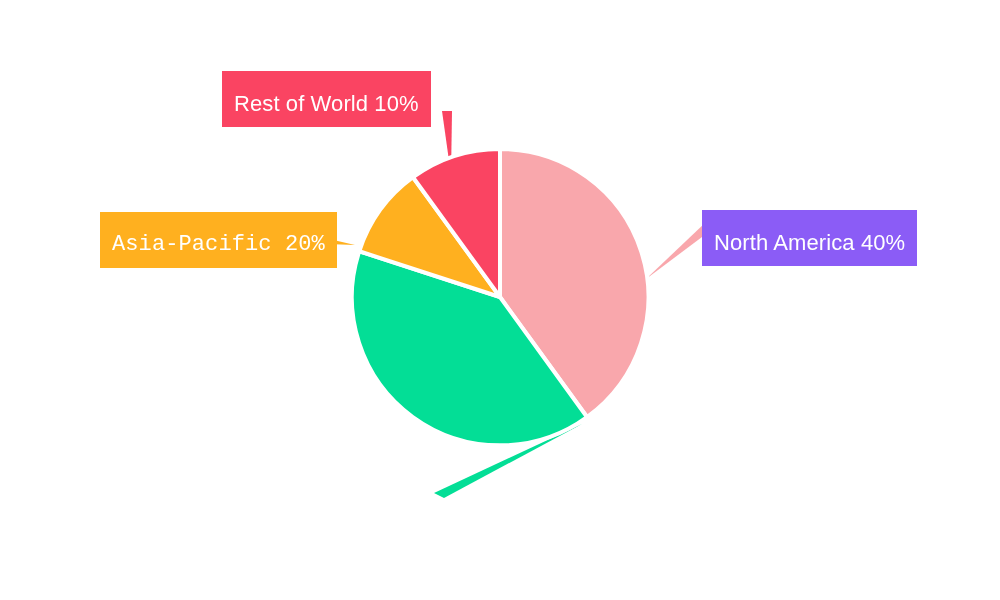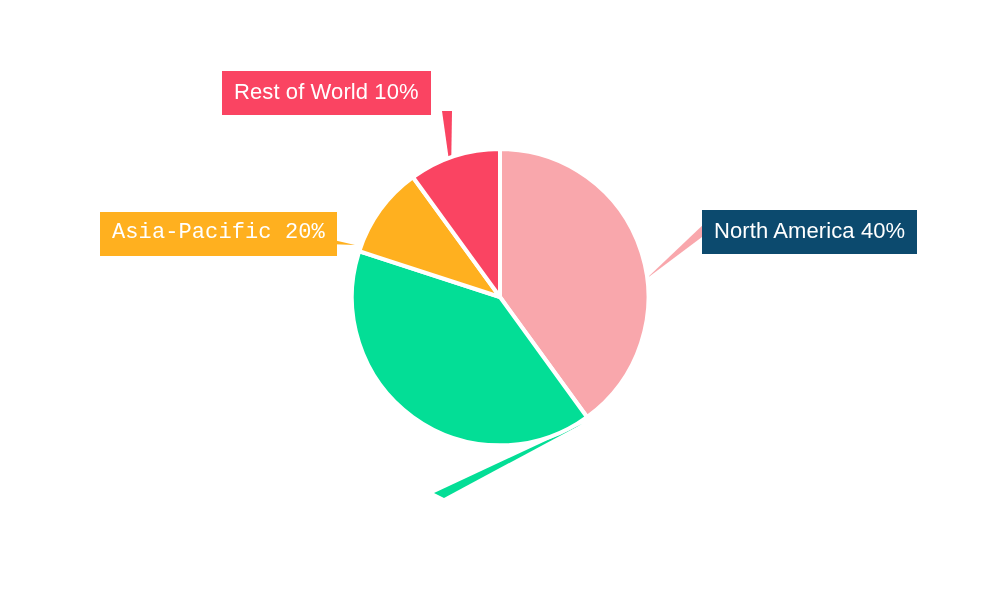--- a/index.html
+++ b/index.html
@@ -25,21 +25,21 @@
     width: 1000px;
     height: 600px;
   }
   .pie-label {
     position: absolute;
     color: #ffffff;
     font-family: "Liberation Sans", sans-serif;
     font-size: 22px;
     line-height: 22px;
     white-space: nowrap;
-    padding: 10px 12px 12px 12px;
+    padding: 22px 12px 12px 12px;
     box-sizing: border-box;
     letter-spacing: 0.1px;
   }
   #label-north-america {
     left: 702px;
     top: 210px;
   }
   #label-europe {
     left: 288px;
     top: 486px;
@@ -72,20 +72,20 @@
     <path d="M 500 297 L 500 149 A 148 148 0 0 1 586.99 417.03 Z" fill="#F9A7AC" stroke="#FFFFFF" stroke-width="4" stroke-linejoin="round"></path>
 
     <path d="M 500 297 L 586.99 417.03 A 148 148 0 0 1 359.26 251.26 Z" fill="#03DE96" stroke="#FFFFFF" stroke-width="4" stroke-linejoin="round"></path>
 
     <path d="M 500 297 L 359.26 251.26 A 148 148 0 0 1 413.00 177.25 Z" fill="#FFB01F" stroke="#FFFFFF" stroke-width="4" stroke-linejoin="round"></path>
 
     <path d="M 500 297 L 413.00 177.25 A 148 148 0 0 1 500 149 Z" fill="#FA4462" stroke="#FFFFFF" stroke-width="4" stroke-linejoin="round"></path>
 
   </svg>
 
-  <div class="pie-label" id="label-north-america" style="background:#0c4a6e">North America 40%</div>
+  <div class="pie-label" id="label-north-america" style="background:#8b5cf6">North America 40%</div>
 
 
   <div class="pie-label" id="label-asia-pacific" style="background:#FFB01F">Asia-Pacific 20%</div>
 
   <div class="pie-label" id="label-rest-of-world" style="background:#FA4462">Rest of World 10%</div>
 
 </div>
 
 </body></html>

